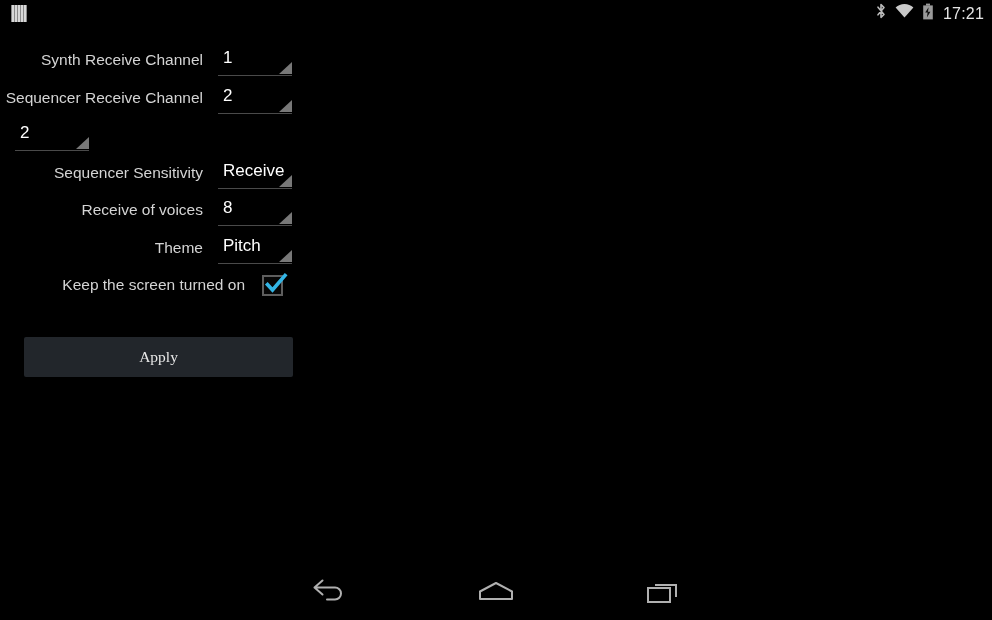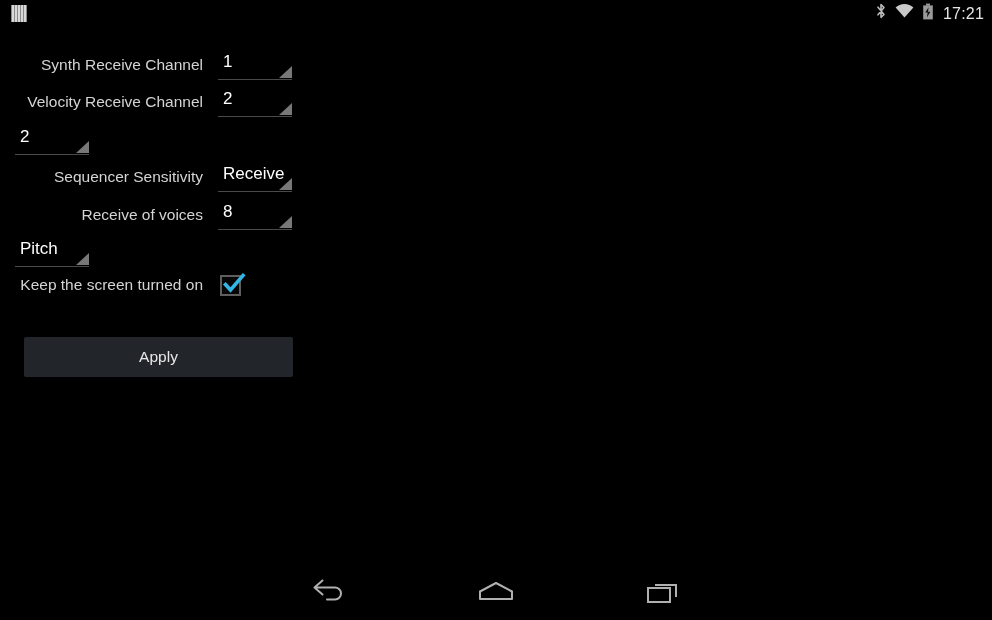--- a/index.html
+++ b/index.html
@@ -64,21 +64,21 @@
   #settings-form {
     position: absolute;
     left: 0;
     top: 46px;
     width: 300px;
   }
   .setting-row {
     position: relative;
     height: 37.5px;
     display: flex;
-    align-items: center;
+    align-items: flex-start;
   }
   .row-label {
     width: 203px;
     text-align: right;
     font-size: 15.5px;
     color: #d4d4d4;
     line-height: 28px;
     padding-right: 0;
     white-space: nowrap;
   }
@@ -108,21 +108,21 @@
     border-bottom: 12px solid #787878;
   }
 
   
   #checkbox-row {
     position: relative;
     height: 37.5px;
     display: flex;
     align-items: flex-start;
   }
-  #checkbox-row .row-label { line-height: 28px; }
+  #checkbox-row .row-label { line-height: 28px; margin-left: 42px; }
   .checkbox {
     position: relative;
     margin-left: 17px;
     margin-top: 4px;
     width: 21px;
     height: 21px;
     border: 2px solid #5e5e5e;
     box-sizing: border-box;
     background: #060606;
   }
@@ -139,21 +139,21 @@
   #apply-button {
     position: absolute;
     left: 24px;
     top: 337px;
     width: 269px;
     height: 40px;
     background: #22262b;
     border: none;
     border-radius: 2px;
     color: #e8e8e8;
-    font-family: Liberation Sans, sans-serif;
+    font-family: Liberation Serif, serif;
     font-size: 15.5px;
     line-height: 40px;
     text-align: center;
     cursor: pointer;
     padding: 0;
   }
 
   
   #nav-bar {
     position: absolute;
@@ -220,21 +220,21 @@
 
   <div class="setting-row">
     <div class="row-label">Synth Receive Channel</div>
     <div class="spinner">
       <span class="spinner-value">1</span>
       <span class="spinner-arrow"></span>
     </div>
   </div>
 
   <div class="setting-row">
-    <div class="row-label">Velocity Receive Channel</div>
+    <div class="row-label">Sequencer Receive Channel</div>
     <div class="spinner">
       <span class="spinner-value">2</span>
       <span class="spinner-arrow"></span>
     </div>
   </div>
 
   <div class="setting-row">
     <div class="spinner">
       <span class="spinner-value">2</span>
       <span class="spinner-arrow"></span>
@@ -251,20 +251,21 @@
 
   <div class="setting-row">
     <div class="row-label">Receive of voices</div>
     <div class="spinner">
       <span class="spinner-value">8</span>
       <span class="spinner-arrow"></span>
     </div>
   </div>
 
   <div class="setting-row">
+    <div class="row-label">Theme</div>
     <div class="spinner">
       <span class="spinner-value">Pitch</span>
       <span class="spinner-arrow"></span>
     </div>
   </div>
 
   <div id="checkbox-row">
     <div class="row-label">Keep the screen turned on</div>
     <div class="checkbox">
       <svg class="tick" viewBox="0 0 26 26">

